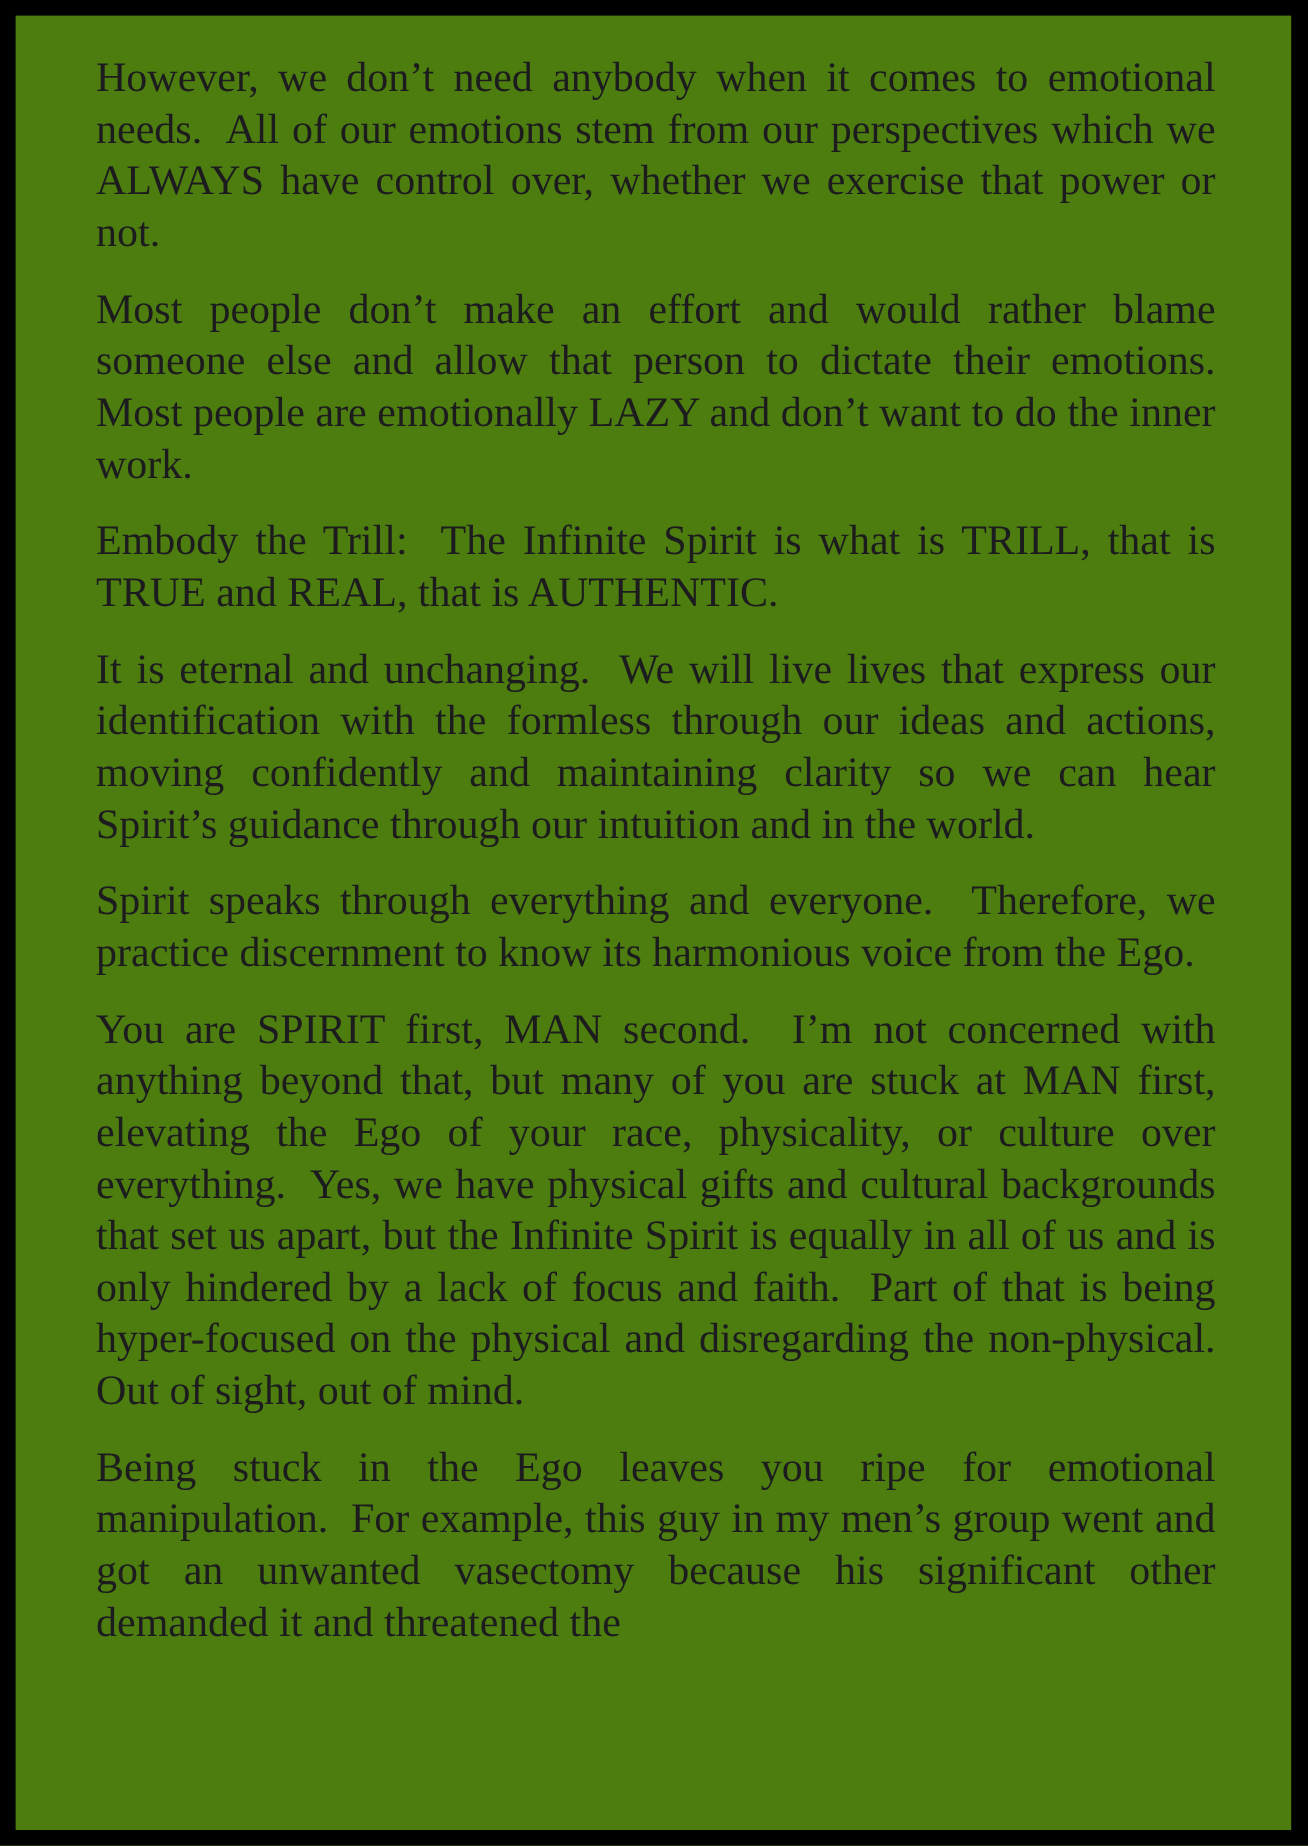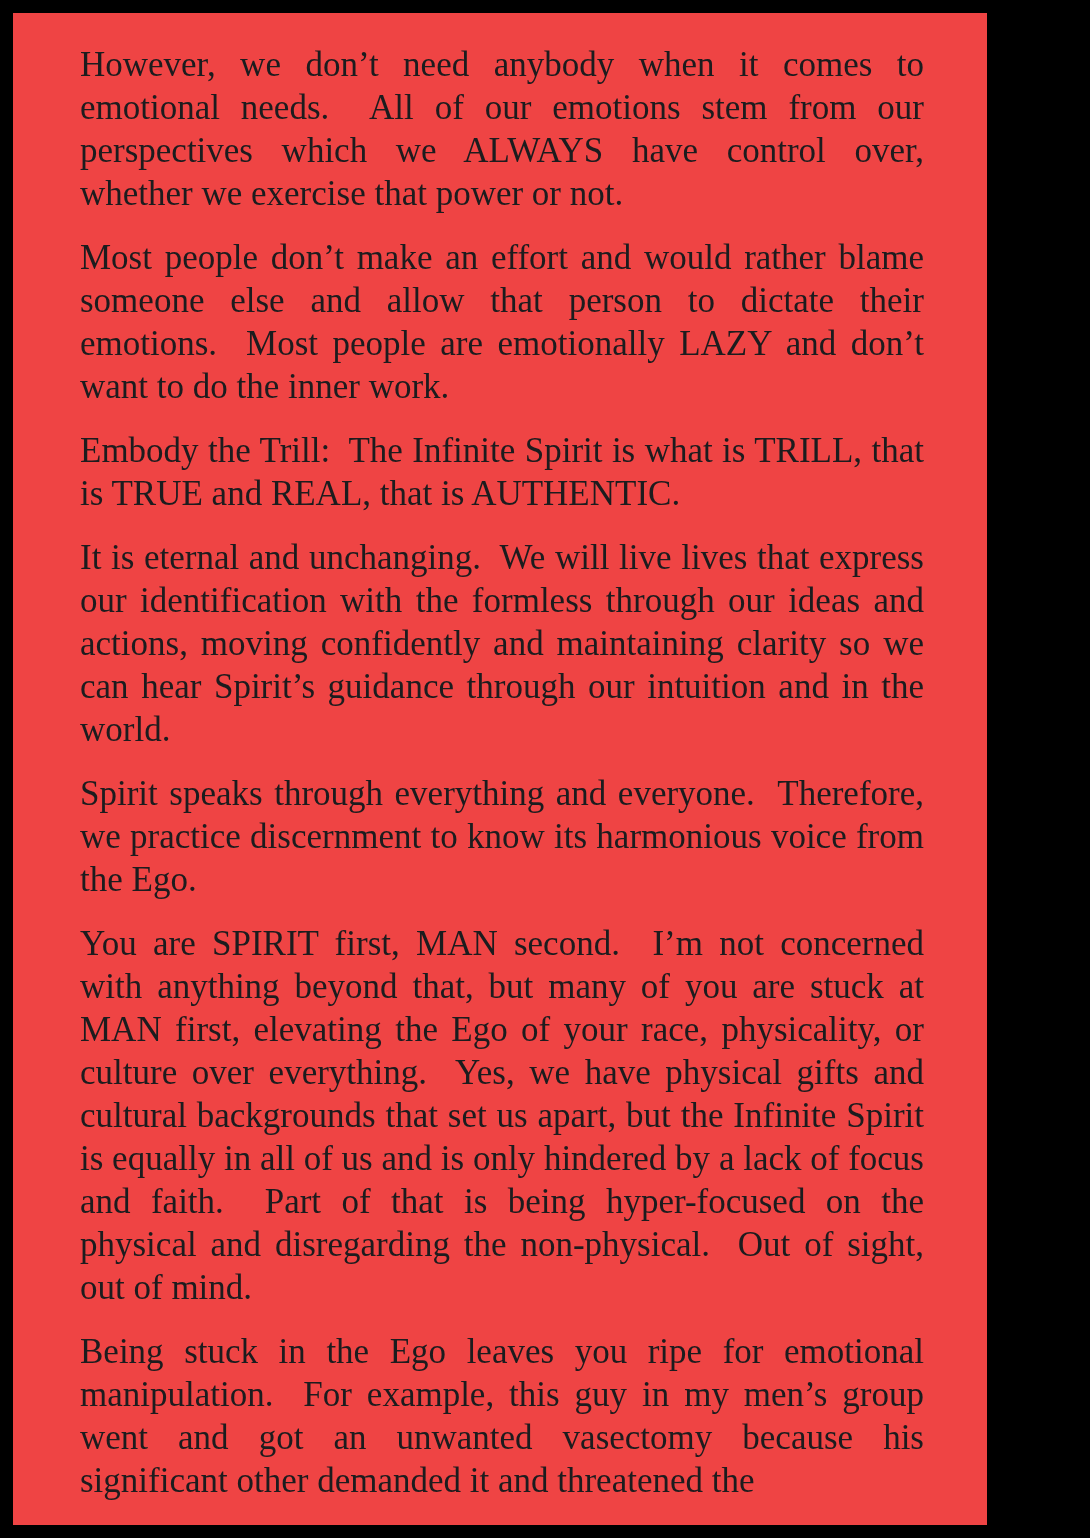--- a/index.html
+++ b/index.html
@@ -10,23 +10,23 @@
     width: 1090px;
     height: 1538px;
     background: #000000;
     position: relative;
     overflow: hidden;
   }
   .page {
     position: absolute;
     left: 13px;
     top: 13px;
-    width: 974px;
+    width: 1063px;
     height: 1512px;
-    background: #ef4444;
+    background: #4d7c0f;
     box-sizing: border-box;
     padding: 30px 63px 34px 67px;
     overflow: hidden;
   }
   .text-body {
     font-family: "Liberation Serif", "DejaVu Serif", serif;
     font-size: 35px;
     line-height: 43px;
     color: #1c1c1e;
     text-align: justify;

